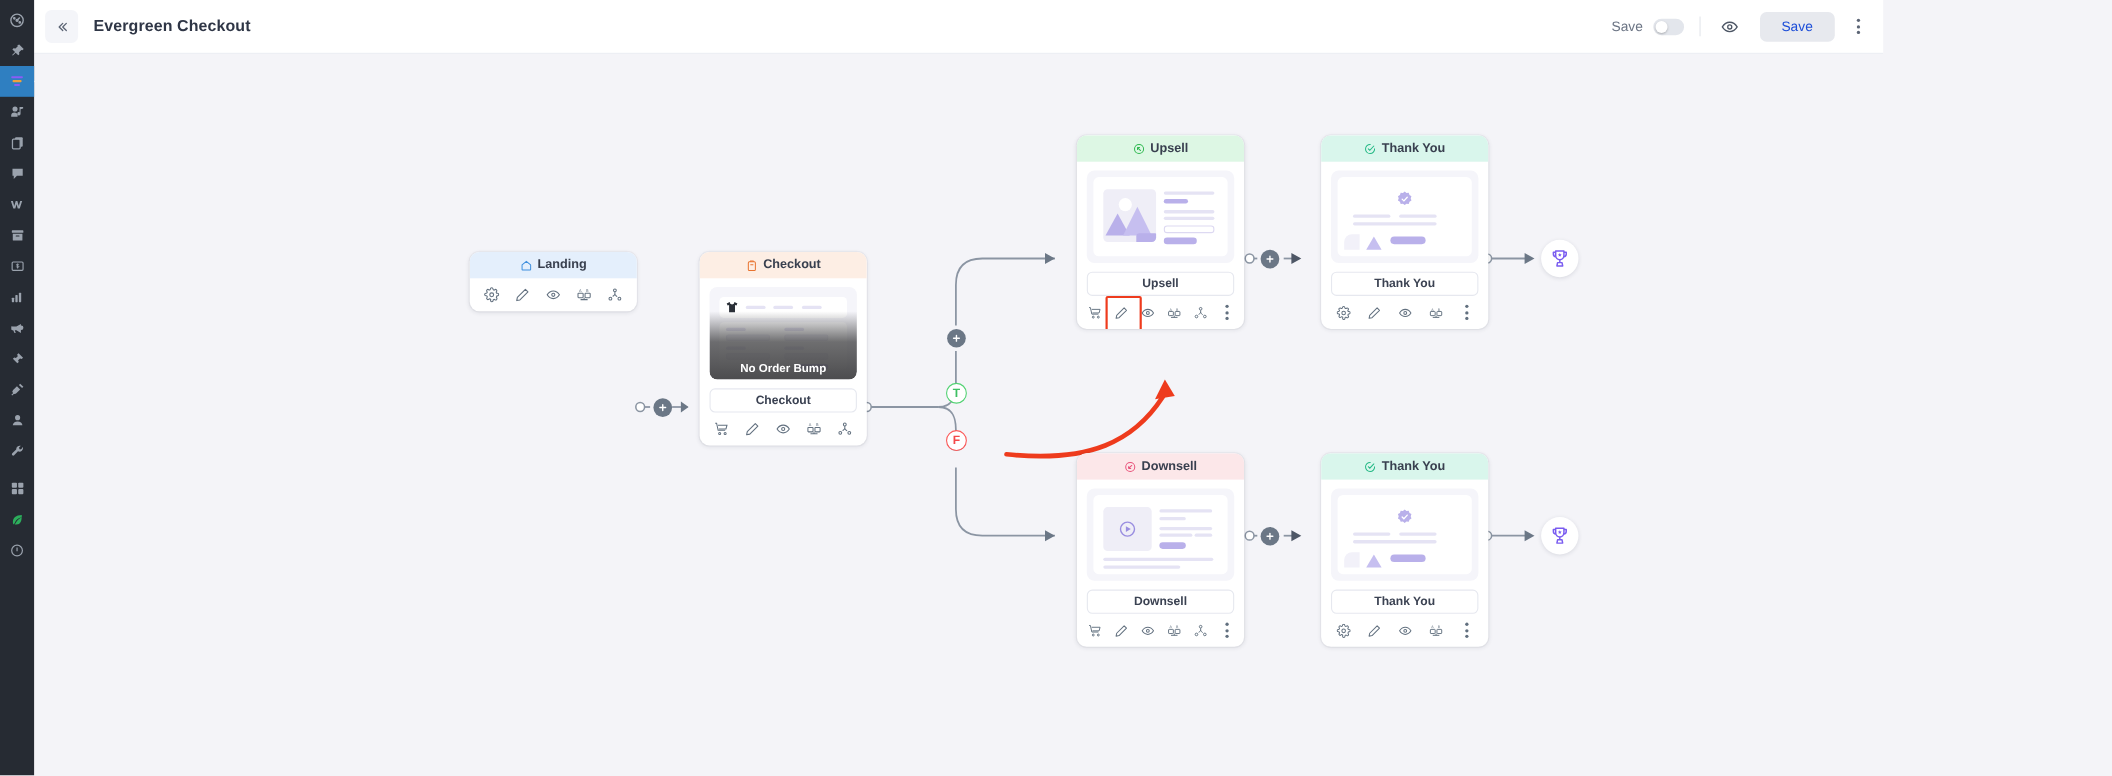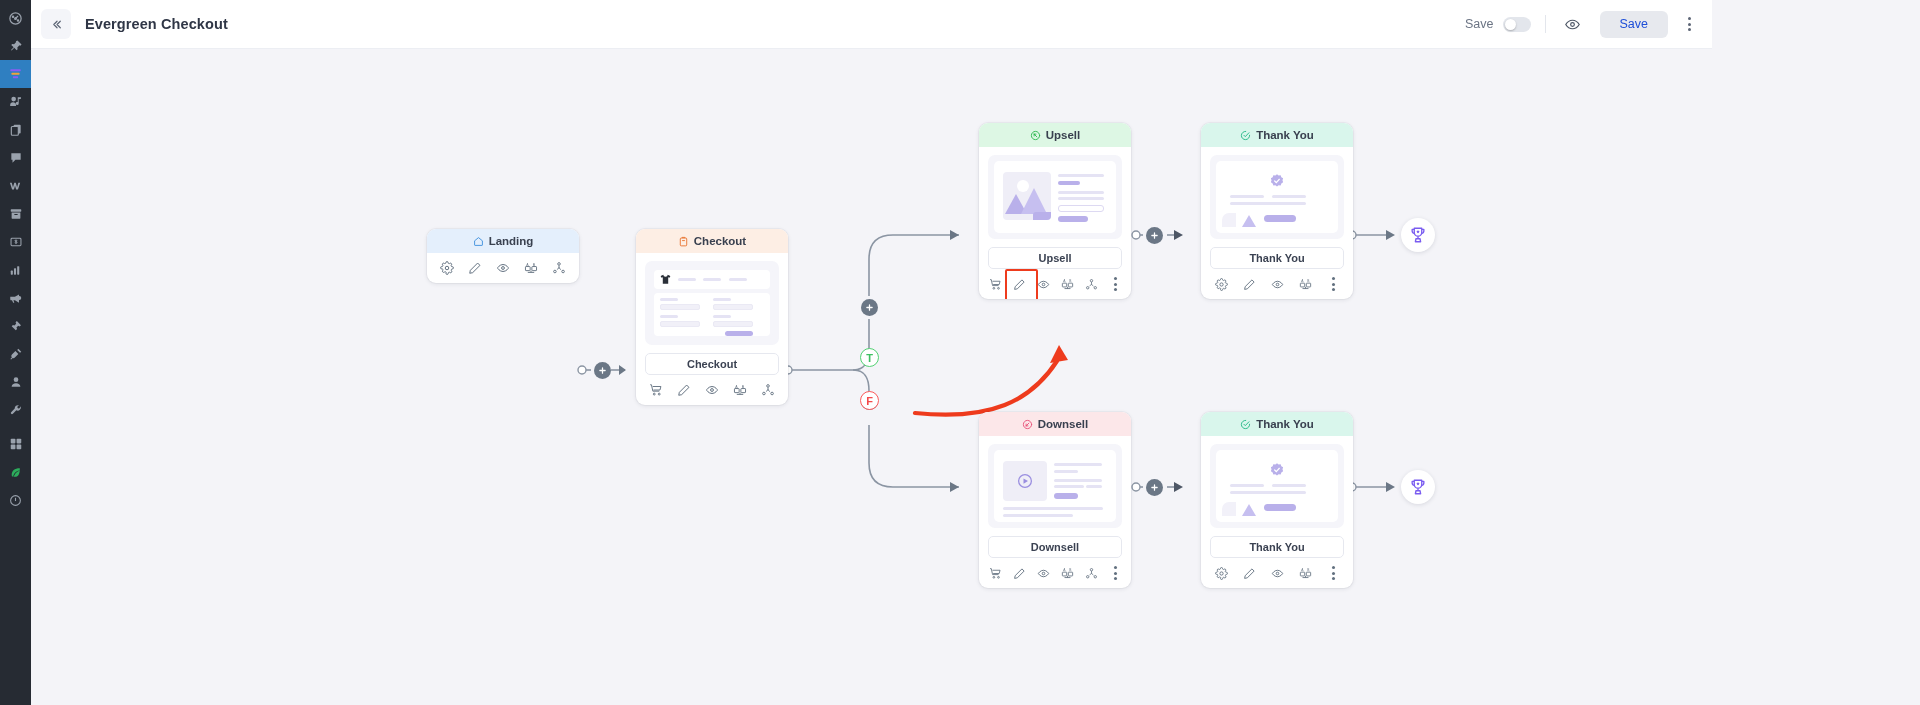--- a/index.html
+++ b/index.html
@@ -470,20 +470,23 @@
               <div style="position:absolute;left:3px;top:26px;right:3px;bottom:3px;background:#fff;border-radius:4px;"></div>
               <div class="bar" style="left:9px; top:31px; width:18px; height:2.6px;"></div>
               <div class="bar" style="left:9px; top:37px; width:40px; height:6px; background:#f1f0f8; border:1px solid #eae9f4;"></div>
               <div class="bar" style="left:62px; top:31px; width:18px; height:2.6px;"></div>
               <div class="bar" style="left:62px; top:37px; width:40px; height:6px; background:#f1f0f8; border:1px solid #eae9f4;"></div>
               <div class="bar" style="left:9px; top:48px; width:18px; height:2.6px;"></div>
               <div class="bar" style="left:9px; top:54px; width:40px; height:6px; background:#f1f0f8; border:1px solid #eae9f4;"></div>
               <div class="bar" style="left:62px; top:48px; width:18px; height:2.6px;"></div>
               <div class="bar" style="left:62px; top:54px; width:40px; height:6px; background:#f1f0f8; border:1px solid #eae9f4;"></div>
               <div class="bar strong" style="left:74px; top:64px; width:28px; height:5px; border-radius:2.5px;"></div>
+            </div>
+            <div class="bump-overlay">
+              <span>No Order Bump</span>
             </div>
           </div>
           <div class="page-btn">Checkout</div>
         </div>
         <div class="toolbar">
           <div class="tool">
             <svg width="14" height="14" viewBox="0 0 24 24" fill="none" stroke="currentColor" stroke-width="1.6">
               <path d="M2 3h2.2l2.4 11h11"></path>
                 <path d="M6.4 6h14l-1.6 6H7.6"></path>
               <circle cx="9" cy="19" r="1.6"></circle>

